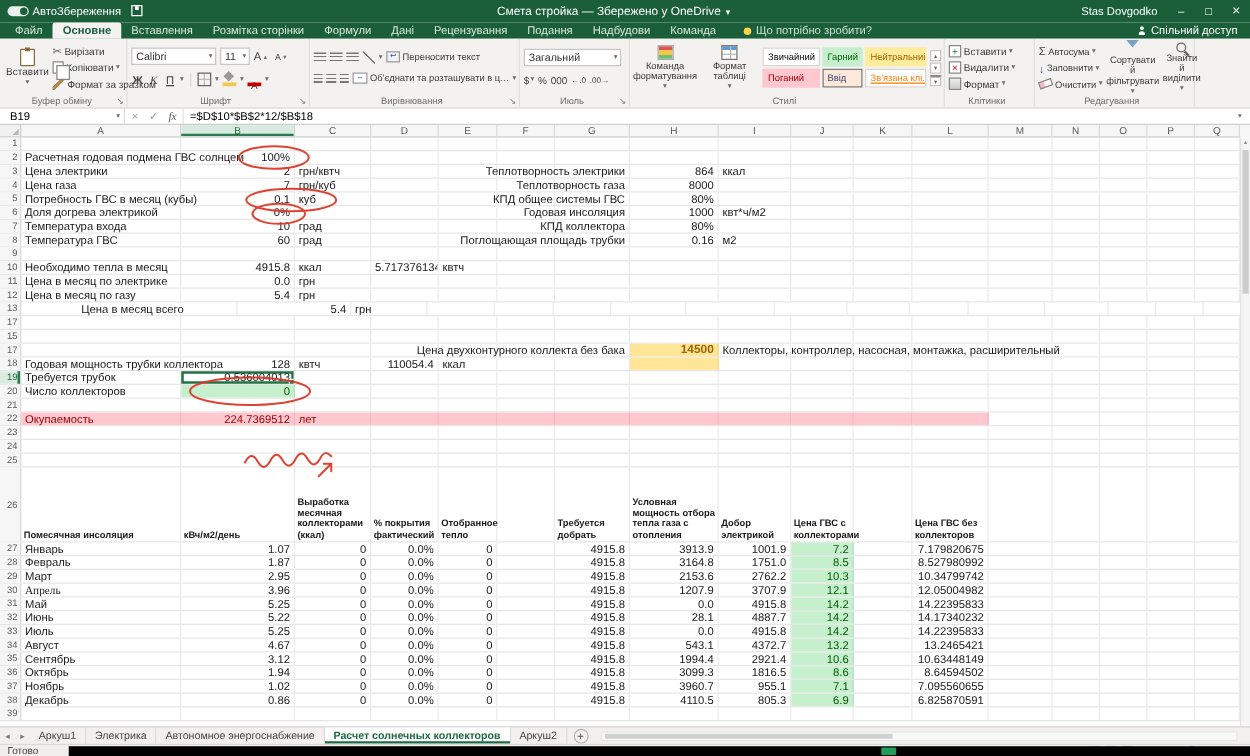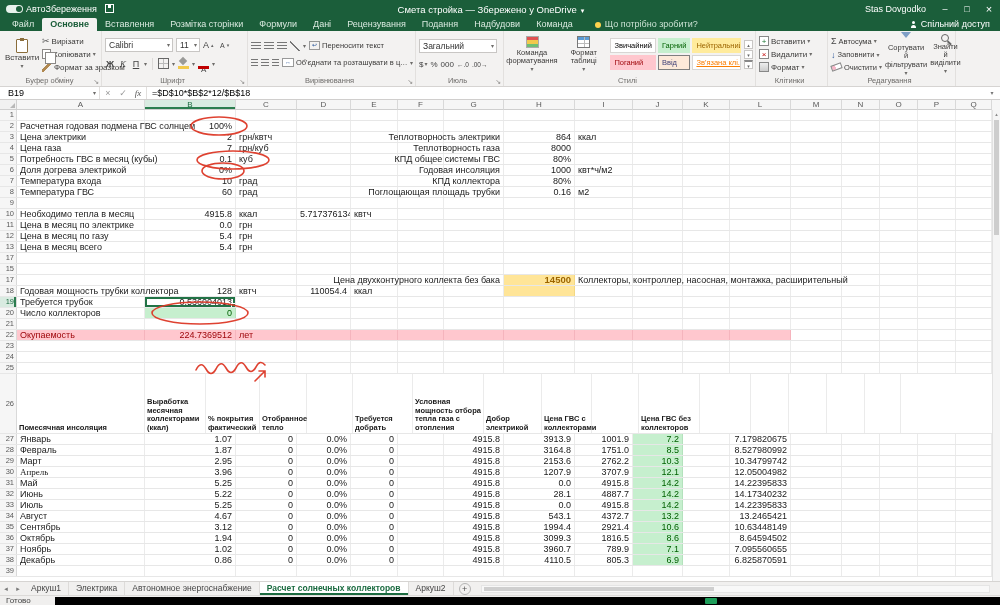--- a/index.html
+++ b/index.html
@@ -729,21 +729,21 @@
           <div class="cell" style="width: 47px;"></div>
           <div class="cell" style="width: 61px;"></div>
           <div class="cell" style="width: 51px;"></div>
           <div class="cell" style="width: 38px;"></div>
           <div class="cell" style="width: 38px;"></div>
           <div class="cell" style="width: 38px;"></div>
           <div class="cell" style="width: 36px;"></div>
         </div>
         <div class="grow" style="height: 11px; line-height: 10px;">
           <div class="rnum">13</div>
-          <div class="cell spr" style="width: 128px;">
+          <div class="cell spr" style="width: 128px; margin-left: 45px;">
             <span class="tx">Цена в месяц всего</span>
           </div>
           <div class="cell num" style="width: 91px;"><span class="tx">5.4</span></div>
           <div class="cell" style="width: 61px;"><span class="tx">грн</span></div>
           <div class="cell" style="width: 54px;"></div>
           <div class="cell" style="width: 47px;"></div>
           <div class="cell" style="width: 46px;"></div>
           <div class="cell" style="width: 60px;"></div>
           <div class="cell" style="width: 71px;"></div>
           <div class="cell" style="width: 58px;"></div>
@@ -986,20 +986,23 @@
           <div class="cell" style="width: 38px;"></div>
           <div class="cell" style="width: 38px;"></div>
           <div class="cell" style="width: 38px;"></div>
           <div class="cell" style="width: 36px;"></div>
         </div>
         <div class="grow" style="height: 60px; line-height: 59px;">
           <div class="rnum">26</div>
           <div class="cell hdr" style="width: 128px;">
             <span class="tx">Помесячная инсоляция</span>
           </div>
+          <div class="cell hdr" style="width: 91px;">
+            <span class="tx">кВч/м2/день</span>
+          </div>
           <div class="cell hdr" style="width: 61px;">
             <span class="tx">Выработка месячная коллекторами (ккал)</span>
           </div>
           <div class="cell hdr" style="width: 54px;">
             <span class="tx">% покрытия фактический</span>
           </div>
           <div class="cell hdr" style="width: 47px;">
             <span class="tx">Отобранное тепло</span>
           </div>
           <div class="cell" style="width: 46px;"></div>
@@ -1228,21 +1231,21 @@
         <div class="grow" style="height: 11px; line-height: 10px;">
           <div class="rnum">37</div>
           <div class="cell" style="width: 128px;"><span class="tx">Ноябрь</span></div>
           <div class="cell num" style="width: 91px;"><span class="tx">1.02</span></div>
           <div class="cell num" style="width: 61px;"><span class="tx">0</span></div>
           <div class="cell num" style="width: 54px;"><span class="tx">0.0%</span></div>
           <div class="cell num" style="width: 47px;"><span class="tx">0</span></div>
           <div class="cell" style="width: 46px;"></div>
           <div class="cell num" style="width: 60px;"><span class="tx">4915.8</span></div>
           <div class="cell num" style="width: 71px;"><span class="tx">3960.7</span></div>
-          <div class="cell num" style="width: 58px;"><span class="tx">789.9</span></div>
+          <div class="cell num" style="width: 58px;"><span class="tx">955.1</span></div>
           <div class="cell num good" style="width: 50px;"><span class="tx">7.1</span></div>
           <div class="cell" style="width: 47px;"></div>
           <div class="cell num" style="width: 61px;"><span class="tx">7.095560655</span></div>
           <div class="cell" style="width: 51px;"></div>
           <div class="cell" style="width: 38px;"></div>
           <div class="cell" style="width: 38px;"></div>
           <div class="cell" style="width: 38px;"></div>
           <div class="cell" style="width: 36px;"></div>
         </div>
         <div class="grow" style="height: 11px; line-height: 10px;">

